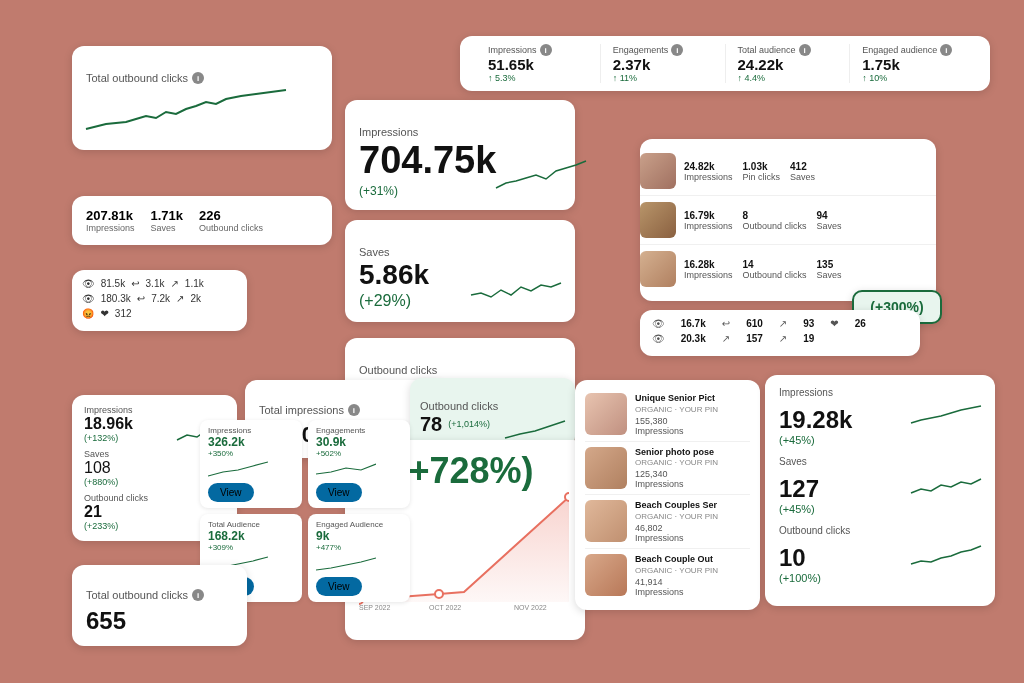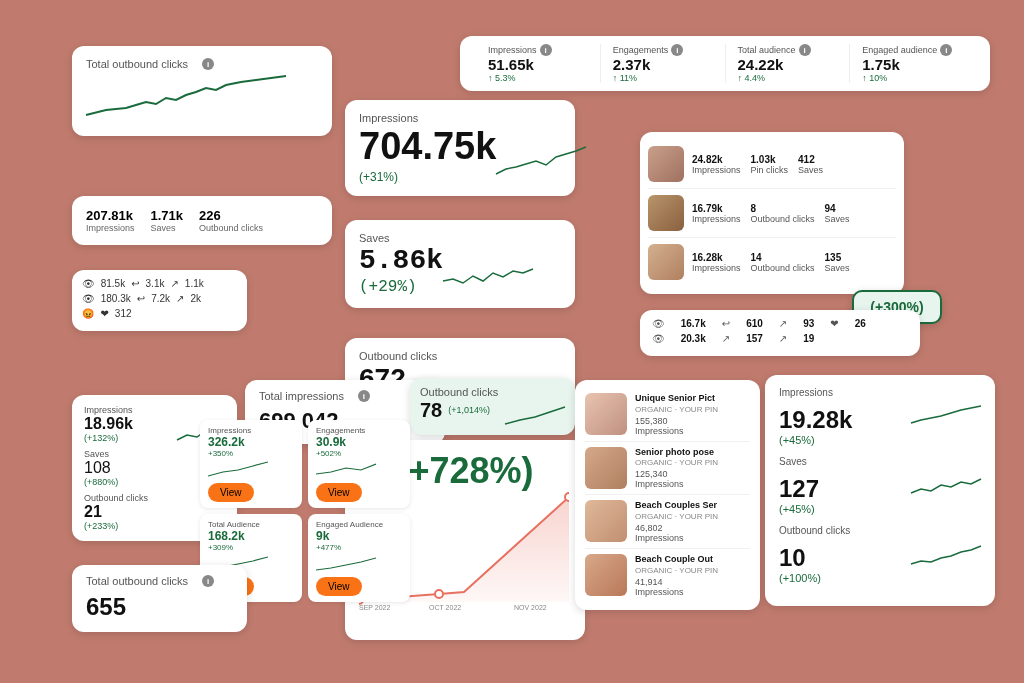--- a/index.html
+++ b/index.html
@@ -17,21 +17,22 @@
       padding: 12px 14px;
       position: absolute;
       box-shadow: 0 2px 8px rgba(0,0,0,0.15);
     }
     .card-title {
       font-size: 11px;
       color: #555;
       font-weight: 500;
       display: flex;
       align-items: flex-end;
-      gap: 14px;
+      gap: 4px;
+      margin-top: 14px;
     }
     .card-value {
       font-size: 28px;
       font-weight: 700;
       color: #111;
       line-height: 1.2;
     }
     .green { color: #1a6b3c; }
     .info-icon {
       width: 12px; height: 12px;
@@ -102,23 +103,23 @@
       border-right: 1px solid #eee;
       padding: 0 12px;
     }
     .top-stat:last-child { border-right: none; }
     .top-stat-label { font-size: 9px; color: #555; display: flex; align-items: center; gap: 3px; }
     .top-stat-value { font-size: 15px; font-weight: 700; color: #111; }
     .top-stat-change { font-size: 9px; color: #1a6b3c; }
 
     
     #card-pin-details {
-      left: 640px; top: 132px;
-      width: 264px;
-      padding: 8px 8px;
+      left: 640px; top: 139px;
+      width: 296px;
+      padding: 8px 0;
     }
     .pin-row {
       display: flex;
       align-items: center;
       gap: 8px;
       padding: 6px 0;
       border-bottom: 1px solid #f0f0f0;
     }
     .pin-row:last-child { border-bottom: none; }
     .pin-thumb {
@@ -236,21 +237,21 @@
     
     #card-metrics-row {
       left: 640px; top: 320px;
       width: 250px;
       padding: 8px 12px;
     }
     .metrics-row { display: flex; gap: 16px; align-items: center; font-size: 10px; color: #555; margin-bottom: 4px; }
     .metrics-row .val { font-weight: 700; color: #111; }
 
     .view-btn {
-      background: #f97316;
+      background: #0369a1;
       border: none;
       border-radius: 16px;
       padding: 4px 12px;
       font-size: 10px;
       cursor: pointer;
       font-weight: 500;
     }
 
     
     .thumb-brown1 { background: linear-gradient(135deg, #c9a08a, #a07060); }
@@ -325,21 +326,21 @@
     <svg class="sparkline" width="90" height="45" viewBox="0 0 90 45">
       <polyline points="0,35 10,30 20,28 30,25 40,22 50,26 60,18 70,15 80,12 90,8" fill="none" stroke="#1a6b3c" stroke-width="1.5"></polyline>
     </svg>
   </div>
 </div>
 
 <div class="card" id="card-saves-large">
   <div class="card-title">
     <span>Saves</span>
   </div>
-  <div style="display:flex; align-items:flex-end;font-family:Liberation Mono, monospace;">
+  <div style="display:flex; justify-content:space-between; align-items:flex-end;">
     <div>
       <div class="card-value">5.86k</div>
       <div class="pct green">(+29%)</div>
     </div>
     <svg class="sparkline" width="90" height="45" viewBox="0 0 90 45">
       <polyline points="0,30 10,28 20,32 30,25 40,30 50,22 60,26 70,20 80,22 90,18" fill="none" stroke="#1a6b3c" stroke-width="1.5"></polyline>
     </svg>
   </div>
 </div>
 

